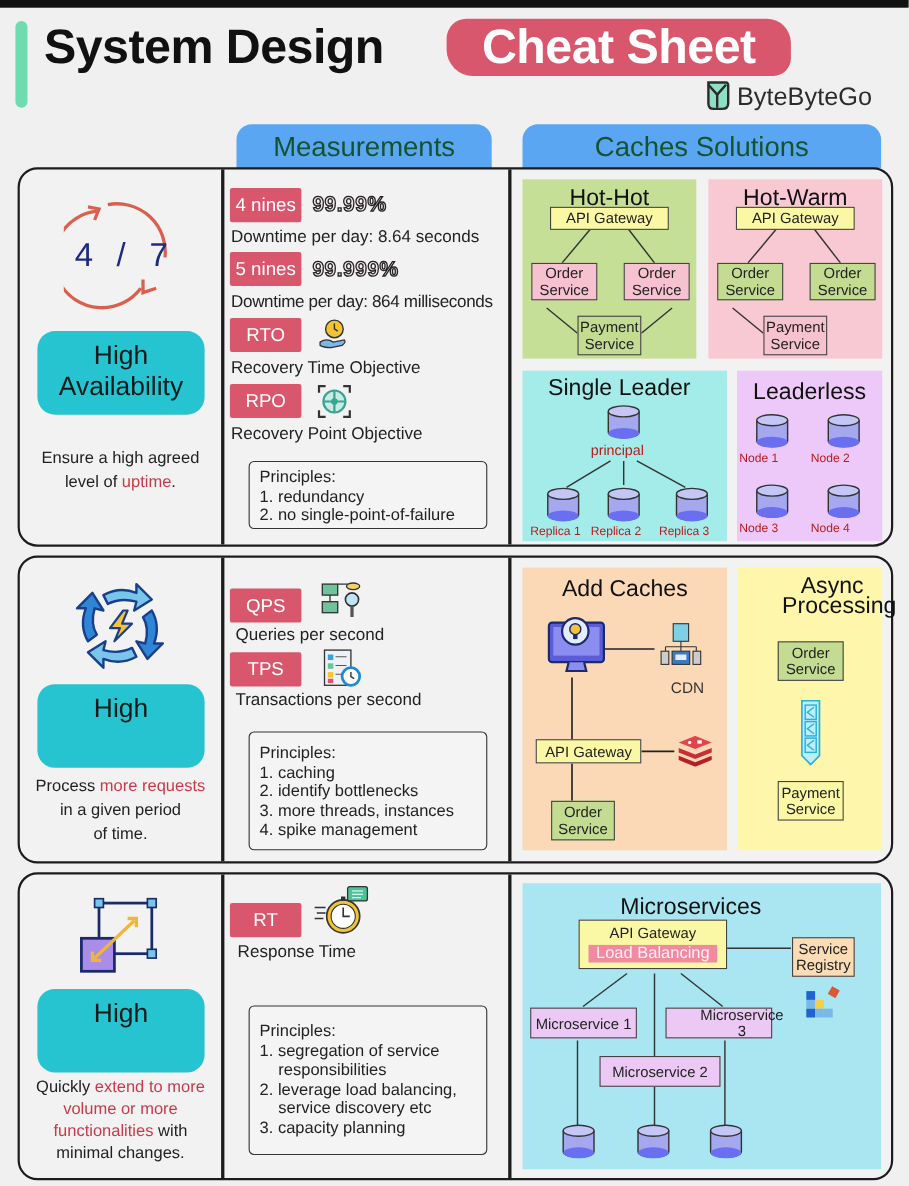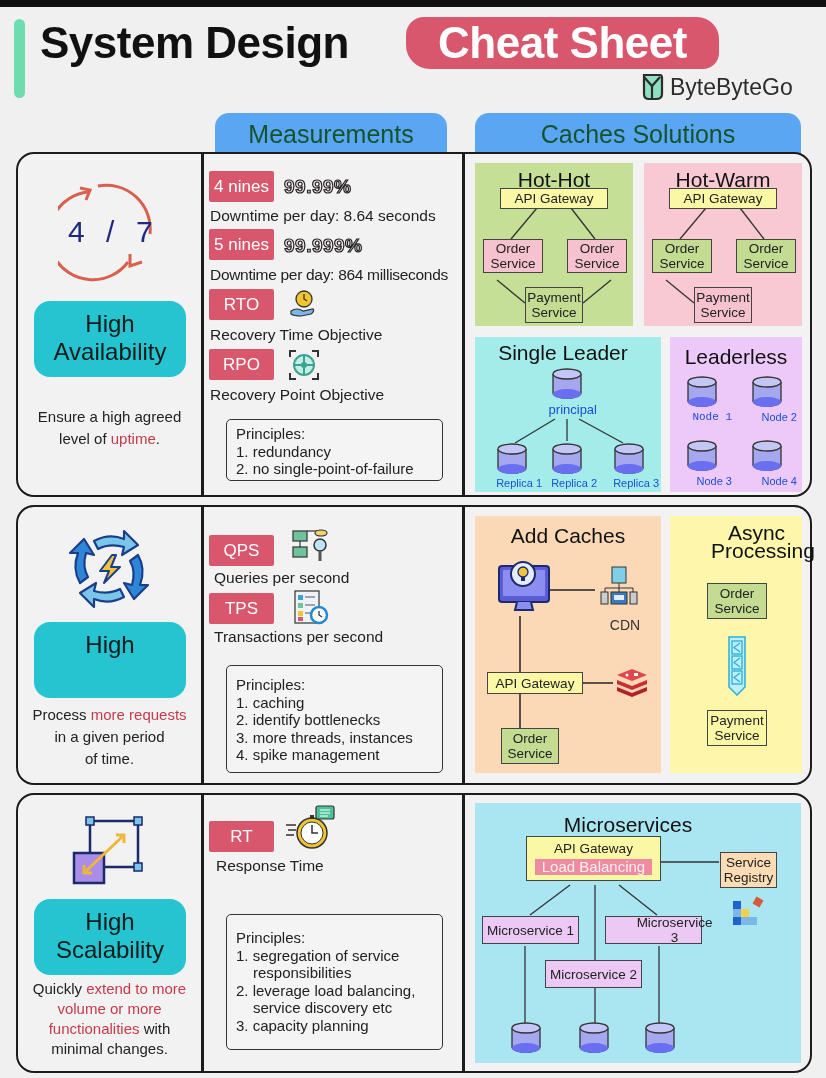--- a/index.html
+++ b/index.html
@@ -29,21 +29,21 @@
   .nines { position: absolute; font-size: 19px; font-weight: bold; color: #f4e4ea; -webkit-text-stroke: 1.2px #222; letter-spacing: 0.5px; }
   .principles { position: absolute; left: 22px; width: 217px; border: 1.5px solid #333; border-radius: 5px; background: #f4f4f4; padding: 5px 9px; font-size: 15px; line-height: 17.5px; color: #222; }
   .principles .item { padding-left: 17px; text-indent: -17px; }
   .sol-col { position: absolute; left: 449px; right: 0; top: 0; bottom: 0; }
   .panel { position: absolute; }
   .panel-title { position: absolute; left: 0; right: 0; text-align: center; font-size: 21px; color: #111; }
   .box { position: absolute; border: 1.5px solid #444; font-size: 13.5px; text-align: center; line-height: 15px; color: #222; display: flex; align-items: center; justify-content: center; }
   .yellow { background: #fbf8a5; } .pink { background: #f7c2d0; } .green { background: #c3dc92; } .lilac { background: #ecc9f4; } .peach { background: #fbdcb5; }
   svg.lines { position: absolute; left: 0; top: 0; pointer-events: none; }
   .db { position: absolute; width: 34px; height: 34px; }
-  .dblabel { position: absolute; font-size: 11px; color: #1d4ed8; text-align: right; width: 60px; }
+  .dblabel { position: absolute; font-size: 11px; color: #b91c1c; text-align: left; width: 60px; }
   .icon { position: absolute; }
 </style>
 </head>
 <body>
 
 <div class="topbar"></div>
 <div class="accent-bar"></div>
 <div class="title">System Design</div>
 <div class="title-hl">Cheat Sheet</div>
 <div class="brand">
@@ -178,21 +178,21 @@
       <svg class="db" style="left:15px;top:38px;" viewBox="0 0 34 34">
           <path d="M3 7 V26 A14 5 0 0 0 31 26 V7" fill="#a5a8ee" stroke="#333" stroke-width="1.3"></path>
           <ellipse cx="17" cy="27" rx="14" ry="5" fill="#6a6ef0"></ellipse>
           <ellipse cx="17" cy="7" rx="14" ry="5" fill="#c4c6f6" stroke="#333" stroke-width="1.3"></ellipse>
         </svg>
       <svg class="db" style="left:80px;top:38px;" viewBox="0 0 34 34">
           <path d="M3 7 V26 A14 5 0 0 0 31 26 V7" fill="#a5a8ee" stroke="#333" stroke-width="1.3"></path>
           <ellipse cx="17" cy="27" rx="14" ry="5" fill="#6a6ef0"></ellipse>
           <ellipse cx="17" cy="7" rx="14" ry="5" fill="#c4c6f6" stroke="#333" stroke-width="1.3"></ellipse>
         </svg>
-      <div class="dblabel" style="left:2px;top:74px;font-family:Liberation Mono, monospace;">Node 1</div>
+      <div class="dblabel" style="left:2px;top:74px;">Node 1</div>
       <div class="dblabel" style="left:67px;top:74px;">Node 2</div>
       <svg class="db" style="left:15px;top:102px;" viewBox="0 0 34 34">
           <path d="M3 7 V26 A14 5 0 0 0 31 26 V7" fill="#a5a8ee" stroke="#333" stroke-width="1.3"></path>
           <ellipse cx="17" cy="27" rx="14" ry="5" fill="#6a6ef0"></ellipse>
           <ellipse cx="17" cy="7" rx="14" ry="5" fill="#c4c6f6" stroke="#333" stroke-width="1.3"></ellipse>
         </svg>
       <svg class="db" style="left:80px;top:102px;" viewBox="0 0 34 34">
           <path d="M3 7 V26 A14 5 0 0 0 31 26 V7" fill="#a5a8ee" stroke="#333" stroke-width="1.3"></path>
           <ellipse cx="17" cy="27" rx="14" ry="5" fill="#6a6ef0"></ellipse>
           <ellipse cx="17" cy="7" rx="14" ry="5" fill="#c4c6f6" stroke="#333" stroke-width="1.3"></ellipse>
@@ -323,21 +323,20 @@
     <svg class="icon" style="left:54px;top:20px;width:74px;height:72px;" viewBox="0 0 74 72">
       <rect x="18" y="6" width="48" height="46" fill="none" stroke="#1a2a6a" stroke-width="2.5"></rect>
       <rect x="14" y="2" width="8" height="8" fill="#7ac6ea" stroke="#1a2a6a" stroke-width="1.5"></rect>
       <rect x="62" y="2" width="8" height="8" fill="#7ac6ea" stroke="#1a2a6a" stroke-width="1.5"></rect>
       <rect x="62" y="48" width="8" height="8" fill="#7ac6ea" stroke="#1a2a6a" stroke-width="1.5"></rect>
       <rect x="2" y="38" width="30" height="30" fill="#a98de8" stroke="#1a2a6a" stroke-width="2.5"></rect>
       <path d="M14 56 L50 22 M44 20 L52 20 L52 28 M12 50 L12 58 L20 58" stroke="#f0b63a" stroke-width="3" fill="none"></path>
     </svg>
     <div class="badge" style="left:16px;top:104px;width:152px;height:76px;padding-top:9px;">
       <div>High</div>
-      <div>Scalability</div>
     </div>
     <div class="desc" style="top:184px;line-height:20px;">
       <div><span>Quickly </span><span class="red">extend to more</span></div>
       <div class="red">volume or more</div>
       <div><span class="red">functionalities</span><span> with</span></div>
       <div>minimal changes.</div>
     </div>
   </div>
 
   <div class="meas-col">
@@ -380,21 +379,21 @@
       <svg class="icon" style="left:256px;top:92px;width:34px;height:34px;" viewBox="0 0 34 34">
         <rect x="2" y="6" width="8" height="8" fill="#1f62d0"></rect>
         <rect x="2" y="14" width="8" height="8" fill="#7ab8e8"></rect>
           <rect x="10" y="14" width="8" height="8" fill="#f2d04a"></rect>
         <rect x="2" y="22" width="8" height="8" fill="#1f62d0"></rect>
           <rect x="10" y="22" width="8" height="8" fill="#7ab8e8"></rect>
           <rect x="18" y="22" width="8" height="8" fill="#7ab8e8"></rect>
         <rect x="23" y="3" width="8" height="8" fill="#d9583a" transform="rotate(30 27 7)"></rect>
       </svg>
       <div class="box lilac" style="left:7px;top:113px;width:97px;height:28px;">Microservice 1</div>
-      <div class="box lilac" style="left:70px;top:157px;width:97px;height:28px;">Microservice 2</div>
+      <div class="box lilac" style="left:70px;top:157px;width:110px;height:28px;">Microservice 2</div>
       <div class="box lilac" style="left:130px;top:113px;width:97px;height:28px;padding-left:42px;">Microservice 3</div>
       <svg class="db" style="left:34px;top:218px;" viewBox="0 0 34 34">
           <path d="M3 7 V26 A14 5 0 0 0 31 26 V7" fill="#a5a8ee" stroke="#333" stroke-width="1.3"></path>
           <ellipse cx="17" cy="27" rx="14" ry="5" fill="#6a6ef0"></ellipse>
           <ellipse cx="17" cy="7" rx="14" ry="5" fill="#c4c6f6" stroke="#333" stroke-width="1.3"></ellipse>
         </svg>
       <svg class="db" style="left:102px;top:218px;" viewBox="0 0 34 34">
           <path d="M3 7 V26 A14 5 0 0 0 31 26 V7" fill="#a5a8ee" stroke="#333" stroke-width="1.3"></path>
           <ellipse cx="17" cy="27" rx="14" ry="5" fill="#6a6ef0"></ellipse>
           <ellipse cx="17" cy="7" rx="14" ry="5" fill="#c4c6f6" stroke="#333" stroke-width="1.3"></ellipse>

